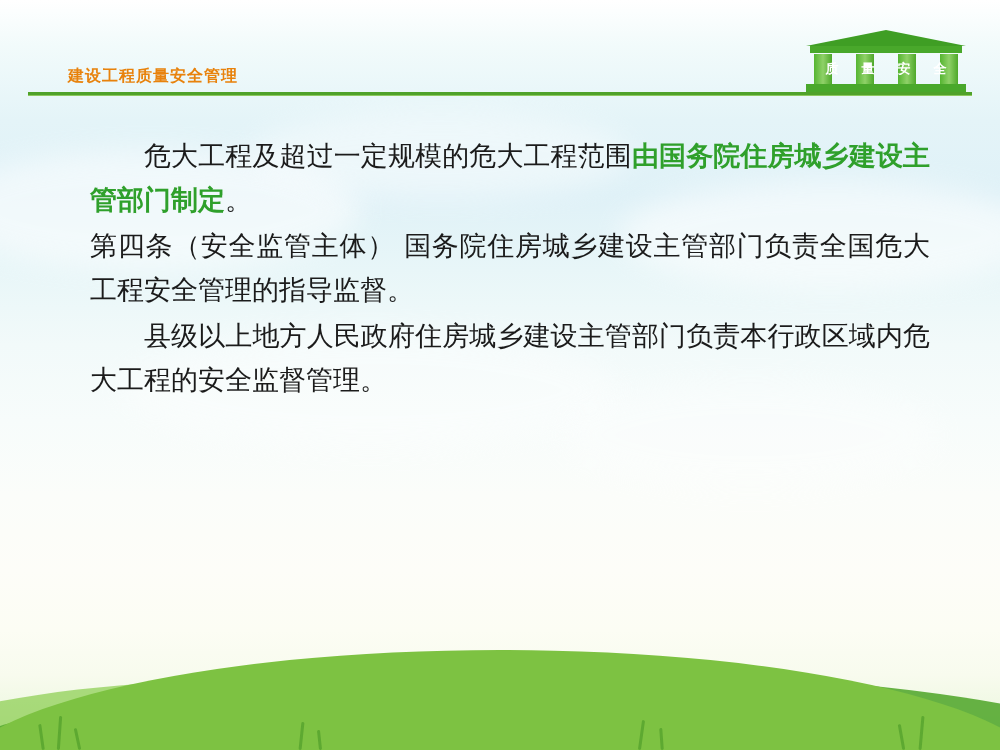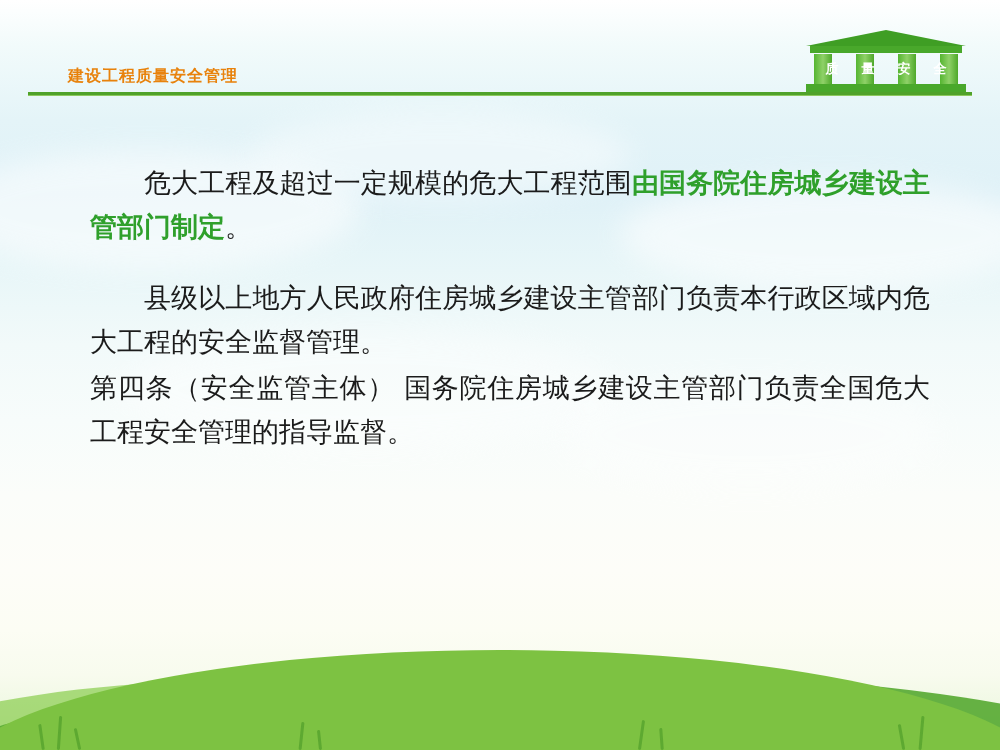--- a/index.html
+++ b/index.html
@@ -137,21 +137,21 @@
     top: 134px;
     font-family: "DejaVu Serif", serif;
     font-size: 27px;
     color: #1b1b1b;
     line-height: 44px;
   }
   .para {
     margin: 0 0 2px 0;
     text-align: justify;
   }
-  .para.indent { text-indent: 2em; margin-top: 27px; }
+  .para.indent { text-indent: 2em; }
   .hl-green {
     color: #2fa02b;
     font-weight: bold;
   }
   .hl-green2 {
     color: #46a81f;
     font-weight: bold;
   }
 
   
@@ -234,26 +234,26 @@
   </div>
 
   <div class="content">
 
 
     <p class="para indent">
       <span>危大工程及超过一定规模的危大工程范围</span><span class="hl-green">由国务院住房城乡建设主管部门制定</span><span>。</span>
     </p>
 
 
+    <p class="para">
+      <span>第四条（安全监管主体） 国务院住房城乡建设主管部门负责全国危大工程安全管理的指导监督。</span>
+    </p>
+
     <p class="para indent">
       <span>县级以上地方人民政府住房城乡建设主管部门负责本行政区域内危大工程的安全监督管理。</span>
-    </p>
-
-    <p class="para">
-      <span>第四条（安全监管主体） 国务院住房城乡建设主管部门负责全国危大工程安全管理的指导监督。</span>
     </p>
 
   </div>
 
   <div class="grass">
     <div class="hill3"></div>
     <div class="hill2"></div>
     <div class="hill1"></div>
     <div class="blade" style="left:40px;height:26px;transform:rotate(-8deg)"></div>
     <div class="blade" style="left:58px;height:34px;transform:rotate(4deg)"></div>

